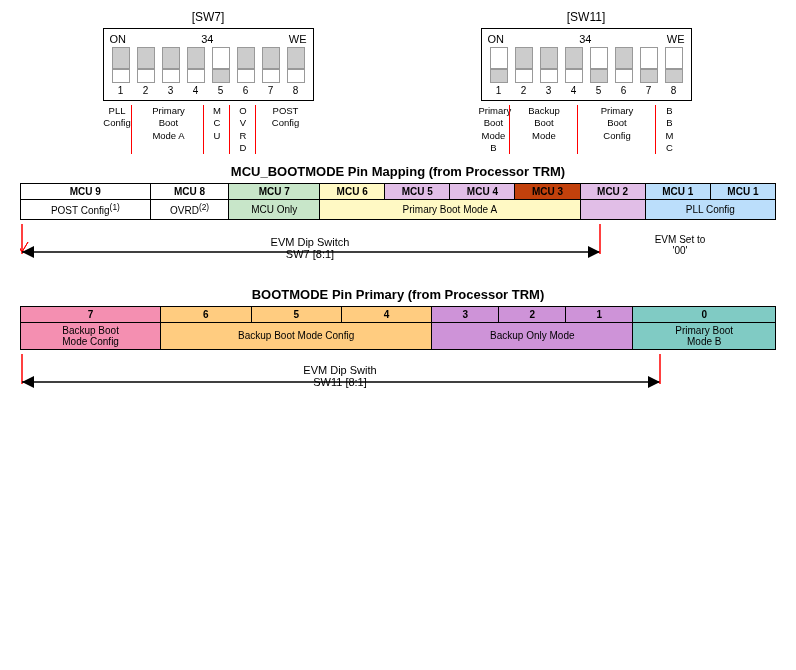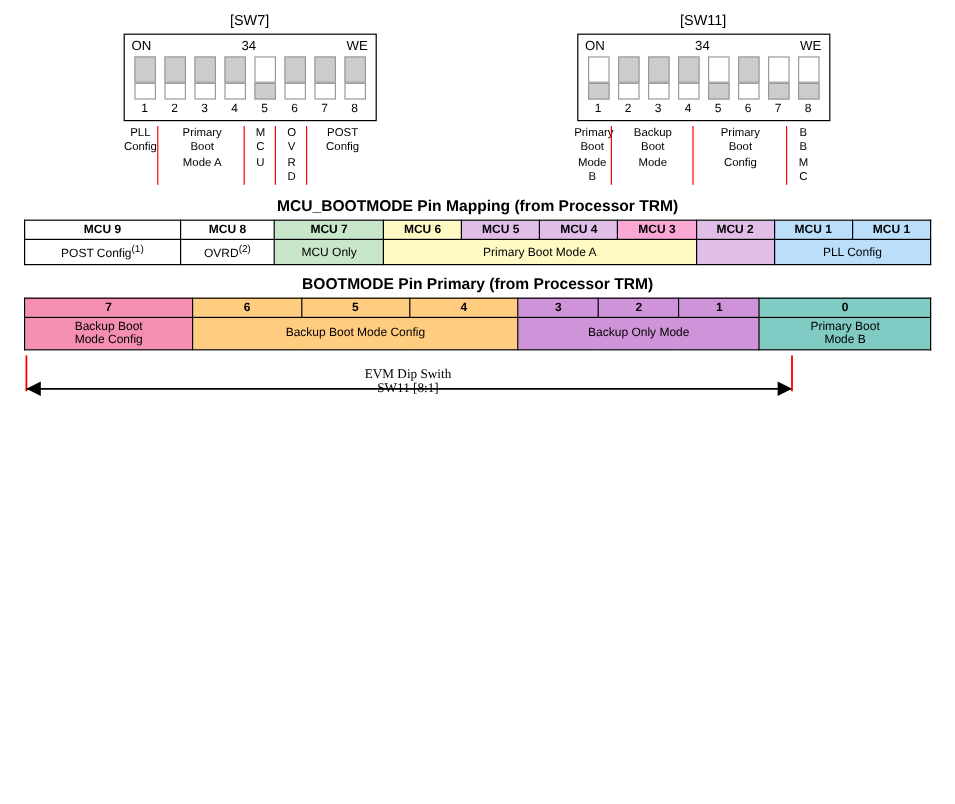--- a/index.html
+++ b/index.html
@@ -108,21 +108,21 @@
       border: 1px solid #000;
       text-align: center;
       padding: 2px 3px;
       font-size: 10px;
     }
 
     .mcu-col-7 { background: #c8e6c9; }
     .mcu-col-6 { background: #fff9c4; }
     .mcu-col-5 { background: #e1bee7; }
     .mcu-col-4 { background: #e1bee7; }
-    .mcu-col-3 { background: #f9a8d4; }
+    .mcu-col-3 { background: #c2410c; }
     .mcu-col-2 { background: #e1bee7; }
     .mcu-col-1 { background: #bbdefb; }
     .mcu-col-0 { background: #bbdefb; }
 
     
     .bootmode-table {
       width: 100%;
       border-collapse: collapse;
     }
 
@@ -313,20 +313,39 @@
             <td>POST Config<sup>(1)</sup></td>
             <td>OVRD<sup>(2)</sup></td>
             <td class="mcu-col-7">MCU Only</td>
             <td class="mcu-col-6" colspan="4">Primary Boot Mode A</td>
             <td class="mcu-col-2"></td>
             <td class="mcu-col-1" colspan="2">PLL Config</td>
           </tr>
         </tbody>
       </table>
 
+      <div style="position:relative; height:55px; margin-top:4px;">
+        <svg width="756" height="55" style="position:absolute; left:0; top:0;">
+
+          <line x1="2" y1="0" x2="2" y2="30" stroke="red" stroke-width="1.5"></line>
+
+          <polygon points="2,28 8,18 2,28 -4,18" fill="red" stroke="red" stroke-width="1"></polygon>
+          <line x1="2" y1="28" x2="2" y2="28" stroke="red" stroke-width="1.5"></line>
+
+          <line x1="2" y1="28" x2="580" y2="28" stroke="#000" stroke-width="1.5" marker-start="url(#arrowLeft)" marker-end="url(#arrowRight)"></line>
+
+          <polygon points="2,28 14,22 14,34" fill="#000"></polygon>
+
+          <polygon points="580,28 568,22 568,34" fill="#000"></polygon>
+
+          <line x1="580" y1="0" x2="580" y2="30" stroke="red" stroke-width="1.5"></line>
+        </svg>
+        <div style="position:absolute; left:200px; top:12px; text-align:center; font-size:11px; width:180px;">EVM Dip Switch<br>SW7 [8:1]</div>
+        <div style="position:absolute; left:610px; top:10px; text-align:center; font-size:10px; width:100px;">EVM Set to<br>'00'</div>
+      </div>
     </div>
   </div>
 
   <div style="margin-top:8px;">
     <div class="section-title">BOOTMODE Pin Primary (from Processor TRM)</div>
 
     <div style="position:relative; margin: 0 auto;">
       <table class="bootmode-table">
         <thead>
           <tr>
@@ -343,21 +362,21 @@
         <tbody>
           <tr>
             <td class="boot-col-7">Backup Boot<br>Mode Config</td>
             <td class="boot-col-6" colspan="3">Backup Boot Mode Config</td>
             <td class="boot-col-3" colspan="3">Backup Only Mode</td>
             <td class="boot-col-0">Primary Boot<br>Mode B</td>
           </tr>
         </tbody>
       </table>
 
-      <div style="position:relative; height:55px; margin-top:4px;font-family:Liberation Serif, serif;">
+      <div style="position:relative; height:55px; margin-top:4px;">
         <svg width="756" height="55" style="position:absolute; left:0; top:0;">
 
           <line x1="2" y1="0" x2="2" y2="30" stroke="red" stroke-width="1.5"></line>
 
           <line x1="2" y1="28" x2="640" y2="28" stroke="#000" stroke-width="1.5"></line>
 
           <polygon points="2,28 14,22 14,34" fill="#000"></polygon>
 
           <polygon points="640,28 628,22 628,34" fill="#000"></polygon>
 

